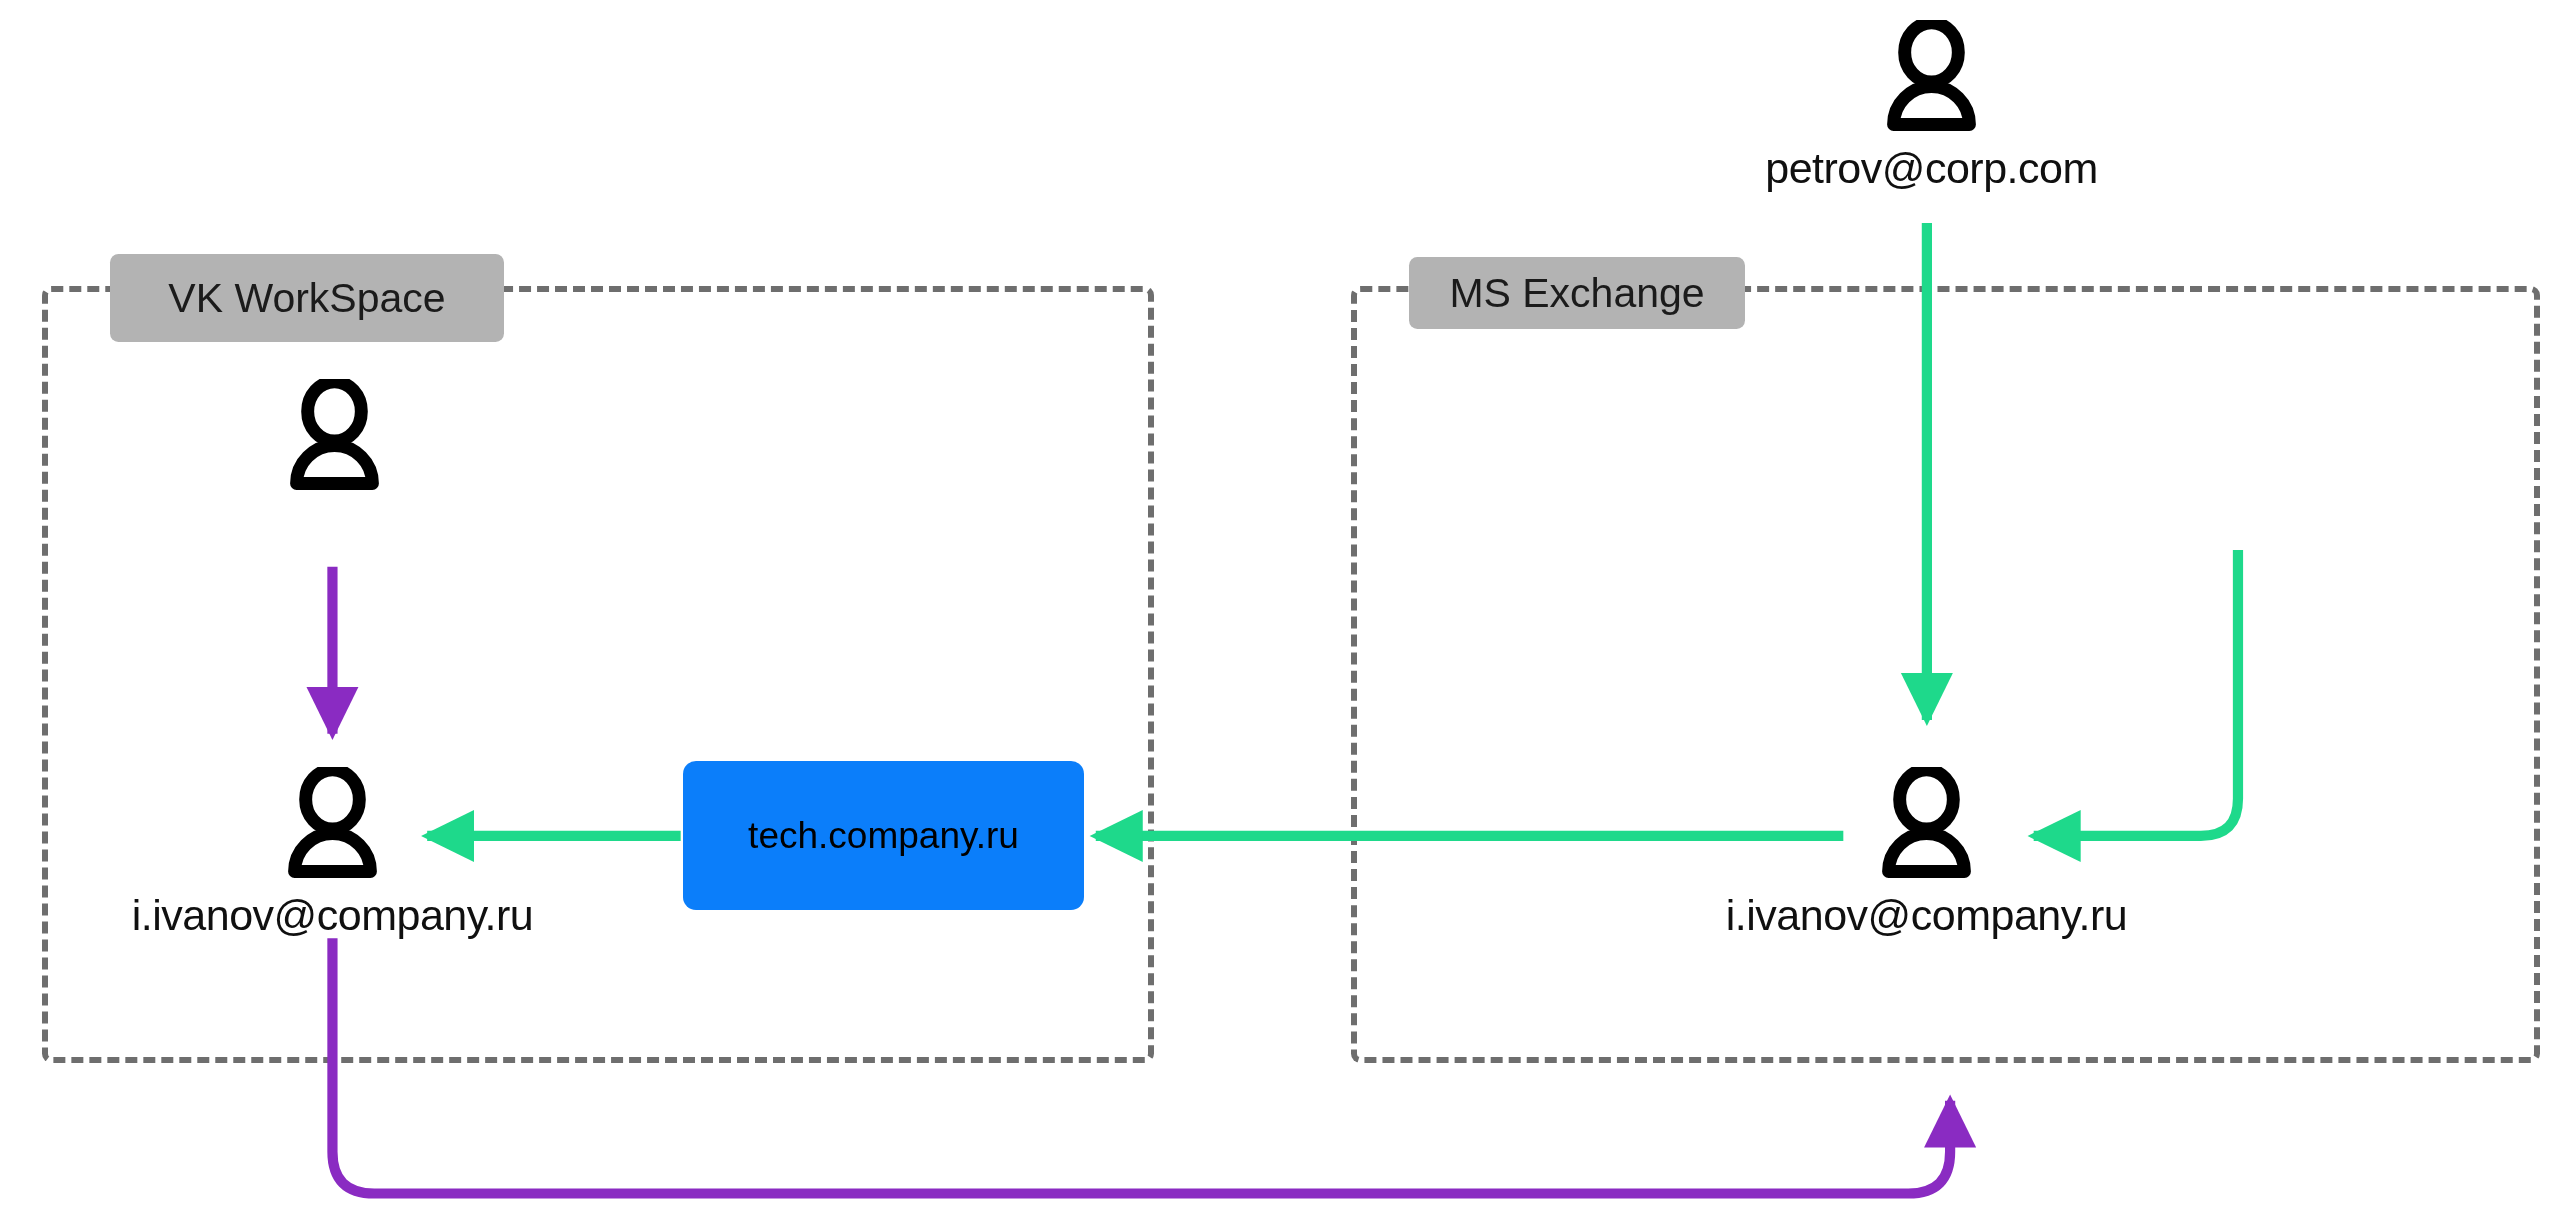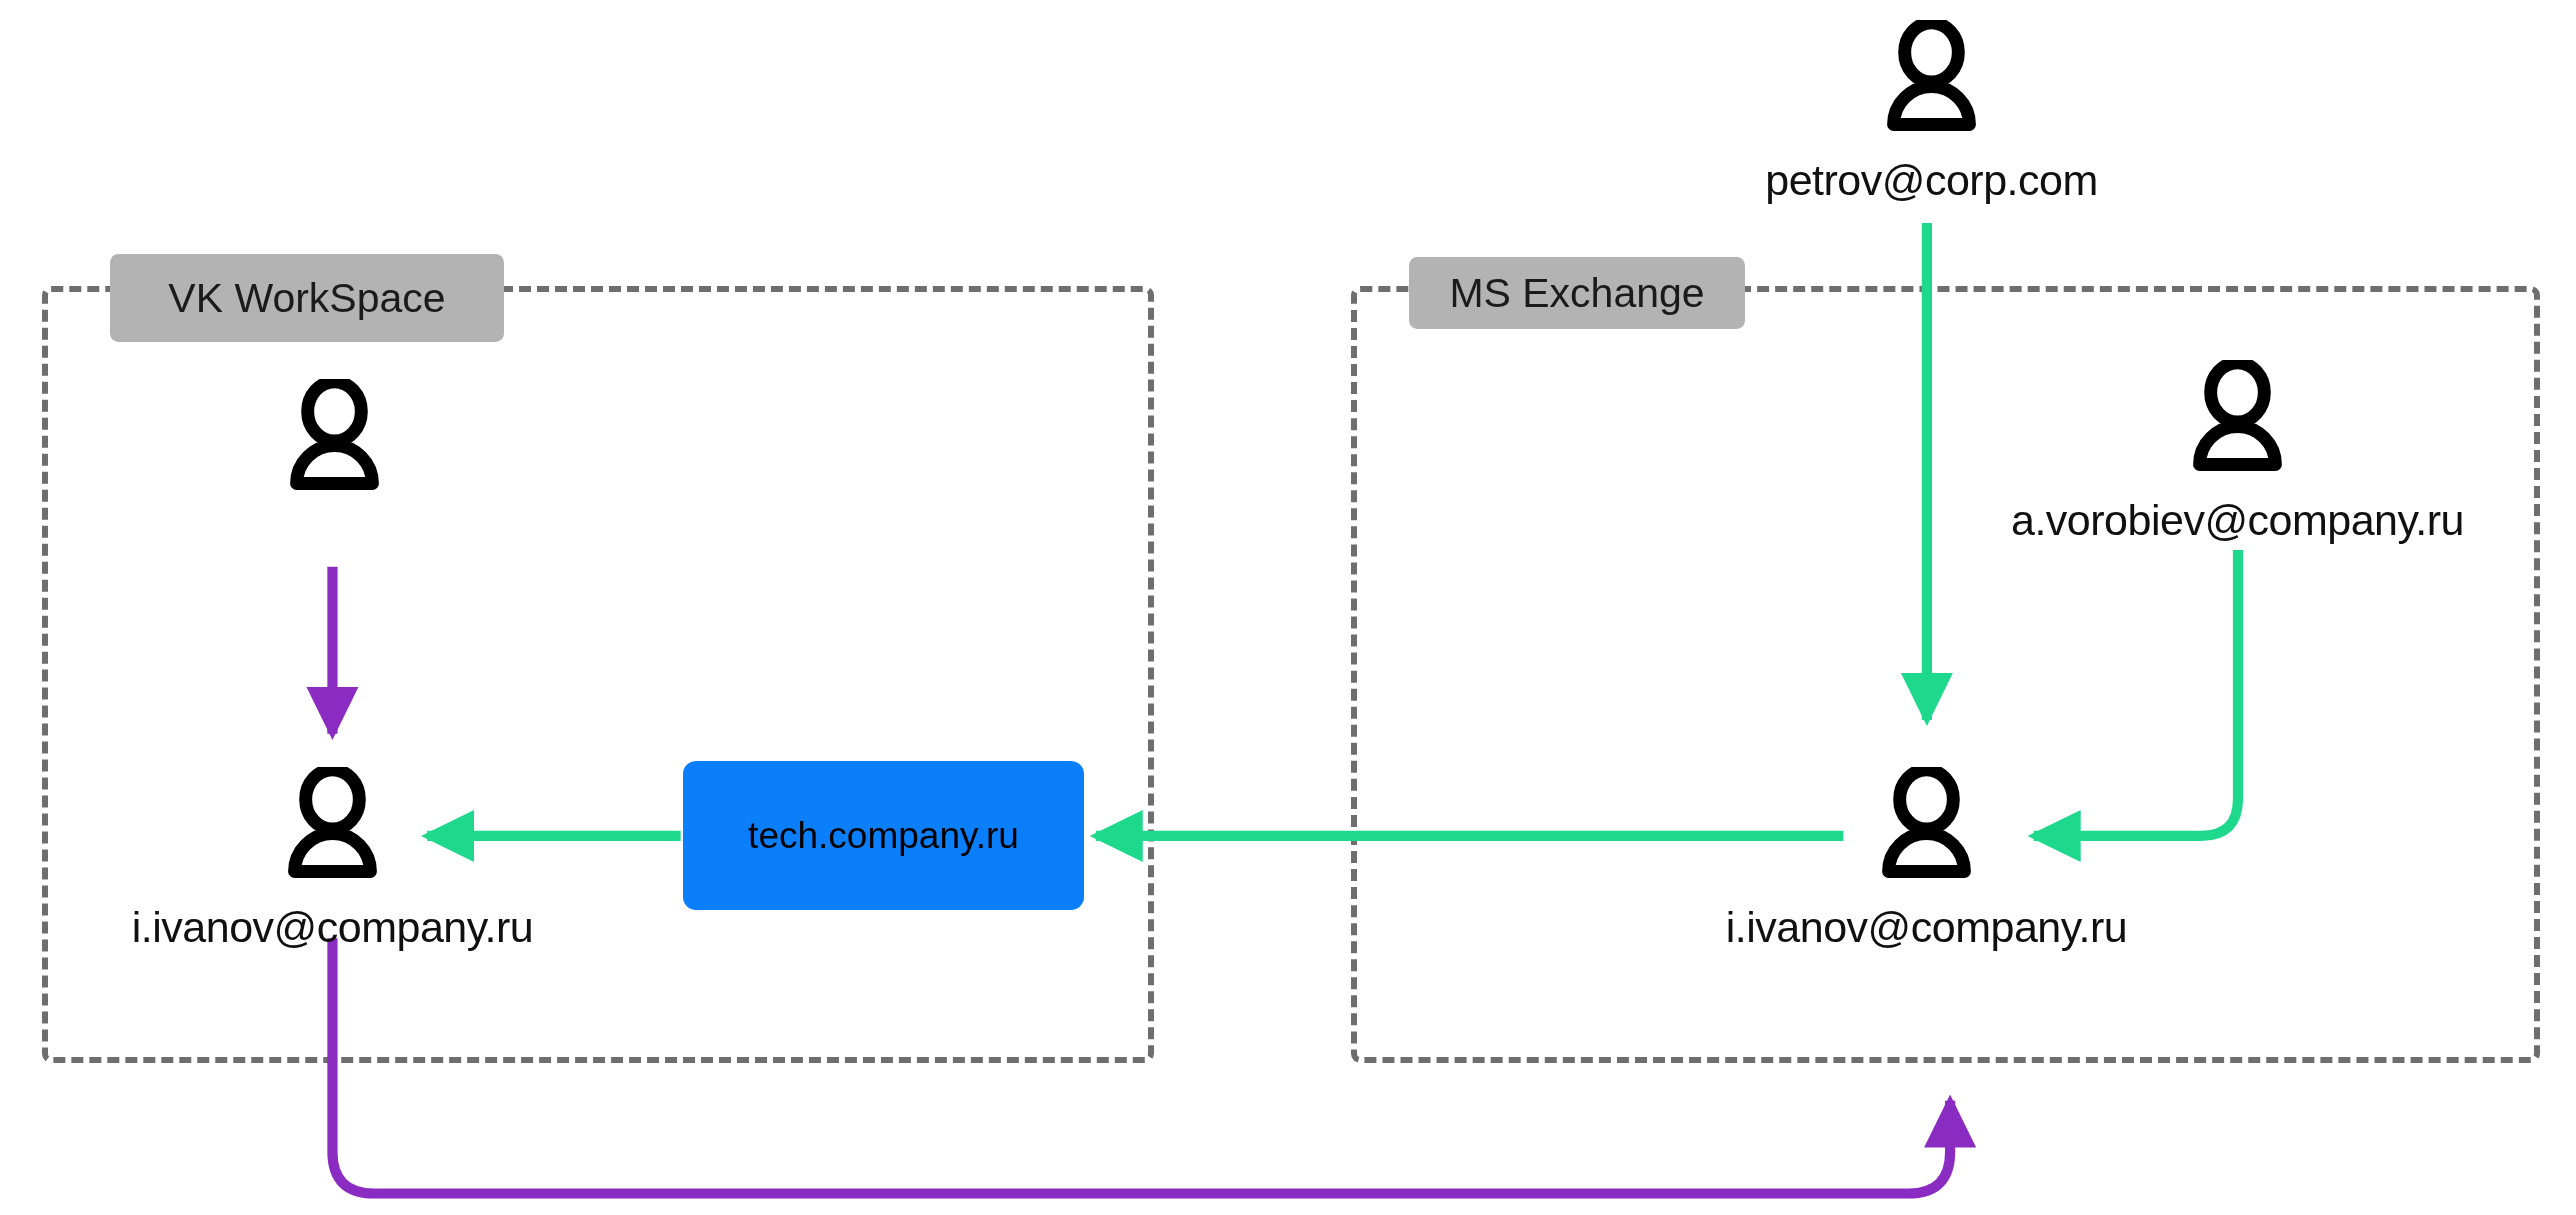--- a/index.html
+++ b/index.html
@@ -39,21 +39,21 @@
   .person {
     position: absolute;
     display: flex;
     flex-direction: column;
     align-items: center;
   }
   .person-icon {
     display: block;
   }
   .person-label {
-    margin-top: 22px;
+    margin-top: 10px;
     font-size: 43px;
     color: #101010;
     white-space: nowrap;
     letter-spacing: -0.5px;
   }
   .node-box {
     position: absolute;
     background: #0b7efa;
     border-radius: 13px;
     display: flex;
@@ -135,29 +135,20 @@
   <div class="person" style="left:82px; top:767px; width:501px;">
     <span class="person-icon">
       <svg width="93" height="111" viewBox="0 0 100 120">
         <ellipse cx="50" cy="35" rx="29" ry="32" fill="none" stroke="#000" stroke-width="14"></ellipse>
         <path d="M9 113 a41 41 0 0 1 82 0 z" fill="none" stroke="#000" stroke-width="14" stroke-linejoin="round"></path>
       </svg>
     </span>
     <span class="person-label">i.ivanov@company.ru</span>
   </div>
 
-  <div class="person" style="left:1987px; top:360px; width:501px;">
-    <span class="person-icon">
-      <svg width="93" height="111" viewBox="0 0 100 120">
-        <ellipse cx="50" cy="35" rx="29" ry="32" fill="none" stroke="#000" stroke-width="14"></ellipse>
-        <path d="M9 113 a41 41 0 0 1 82 0 z" fill="none" stroke="#000" stroke-width="14" stroke-linejoin="round"></path>
-      </svg>
-    </span>
-    <span class="person-label">a.vorobiev@company.ru</span>
-  </div>
 
   <div class="person" style="left:1676px; top:767px; width:501px;">
     <span class="person-icon">
       <svg width="93" height="111" viewBox="0 0 100 120">
         <ellipse cx="50" cy="35" rx="29" ry="32" fill="none" stroke="#000" stroke-width="14"></ellipse>
         <path d="M9 113 a41 41 0 0 1 82 0 z" fill="none" stroke="#000" stroke-width="14" stroke-linejoin="round"></path>
       </svg>
     </span>
     <span class="person-label">i.ivanov@company.ru</span>
   </div>

